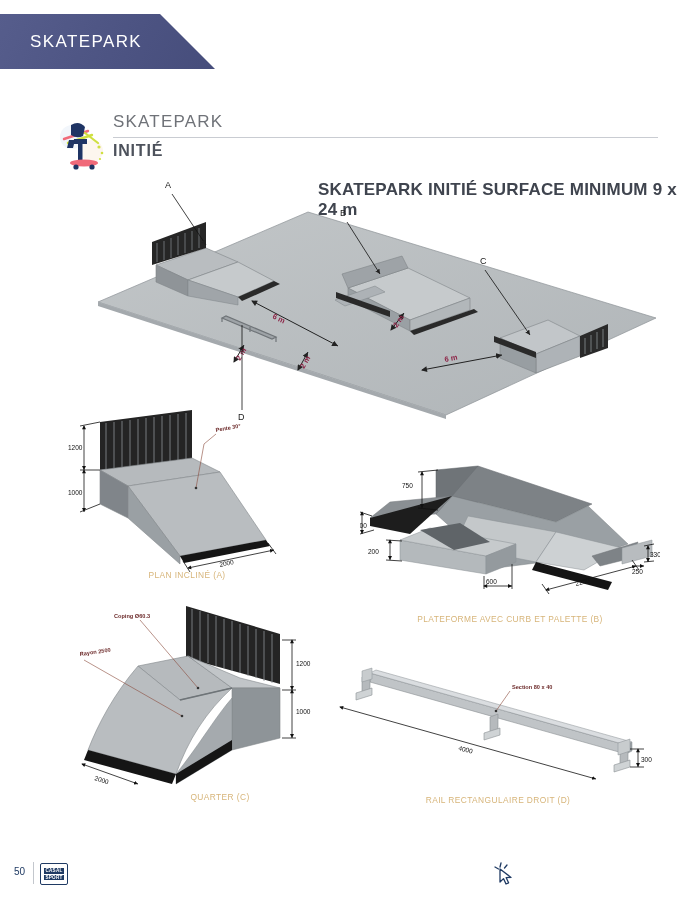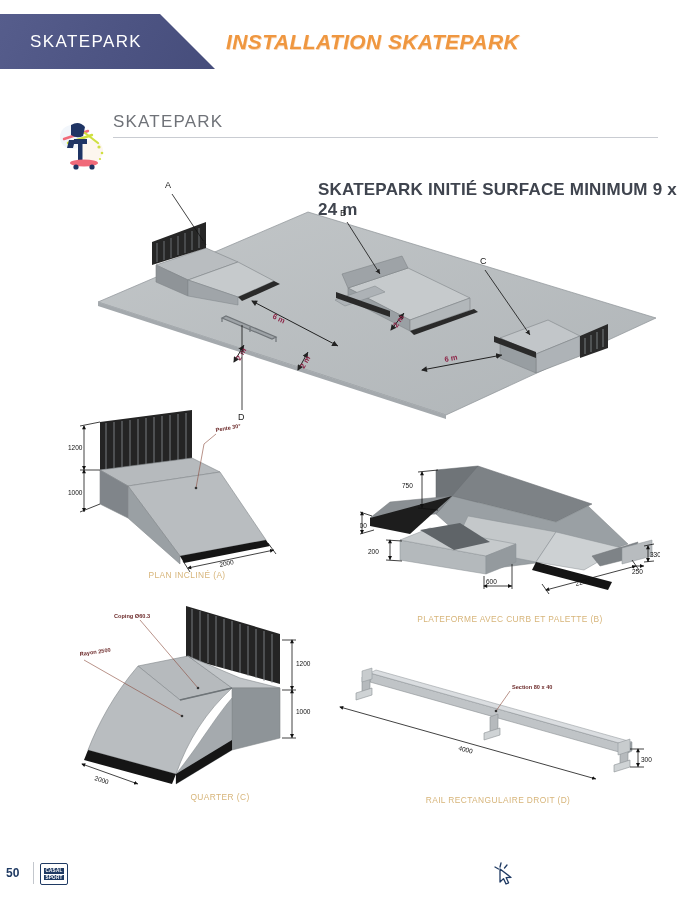--- a/index.html
+++ b/index.html
@@ -43,21 +43,21 @@
   }
   .main-diagram{position:absolute;left:60px;top:170px;width:600px;height:265px;}
   
   .sub{position:absolute;}
   .d-a{left:52px;top:400px;width:270px;height:195px;}
   .d-b{left:360px;top:462px;width:300px;height:180px;}
   .d-c{left:80px;top:598px;width:260px;height:215px;}
   .d-d{left:338px;top:655px;width:320px;height:160px;}
   
   .footer{position:absolute;left:0;top:858px;width:700px;height:42px;}
-  .pg-num{position:absolute;left:6px;top:8px;font-size:12px;font-weight:bold;color:#1f3a63;}
+  .pg-num{position:absolute;left:14px;top:8px;font-size:10px;font-weight:normal;color:#1f3a63;}
   .pg-div{position:absolute;left:33px;top:4px;width:1px;height:22px;background:#c3c7cd;}
   .brand-logo{
     position:absolute;left:40px;top:5px;width:26px;height:20px;
     border:1.4px solid #1f3a63;border-radius:2px;background:#ffffff;
     display:flex;flex-direction:column;justify-content:center;align-items:center;
   }
   .brand-l1{font-size:4.6px;font-weight:bold;color:#ffffff;background:#1f3a63;
     width:20px;text-align:center;letter-spacing:.2px;line-height:5.4px;}
   .brand-l2{font-size:4.6px;font-weight:bold;color:#ffffff;background:#1f3a63;
     width:20px;text-align:center;letter-spacing:.2px;line-height:5.4px;margin-top:1px;}
@@ -68,21 +68,20 @@
   svg{display:block;}
   text{font-family:"Liberation Sans", sans-serif;}
 </style>
 </head>
 <body>
 
 <div class="header">
   <div class="header-tab">
     <span class="header-tab-label">SKATEPARK</span>
   </div>
-  <div class="header-title">INSTALLATION SKATEPARK</div>
 </div>
 
 <div class="sect">
   <div class="sect-logo">
     <svg width="50" height="58" viewBox="0 0 50 58">
       <circle cx="14" cy="20" r="12" fill="#f2f6fb"></circle>
       <circle cx="34" cy="34" r="11" fill="#fdf6ee"></circle>
       <path d="M6 22 L30 14" stroke="#f06a7a" stroke-width="2.4" stroke-linecap="round"></path>
       <path d="M10 26 L34 18" stroke="#cfe040" stroke-width="2.4" stroke-linecap="round"></path>
       <path d="M27 16 L40 26" stroke="#cfe040" stroke-width="2.2" stroke-linecap="round"></path>
@@ -93,20 +92,21 @@
       <circle cx="18" cy="50" r="2.6" fill="#1f3464"></circle>
       <circle cx="34" cy="50" r="2.6" fill="#1f3464"></circle>
       <circle cx="41" cy="30" r="1.6" fill="#cfe040"></circle>
       <circle cx="44" cy="36" r="1.3" fill="#cfe040"></circle>
       <circle cx="42" cy="42" r="1.1" fill="#cfe040"></circle>
     </svg>
   </div>
   <div class="sect-text">
     <div class="sect-l1">SKATEPARK</div>
     <div class="sect-rule"></div>
+    <div class="sect-l2">INITIÉ</div>
   </div>
 </div>
 
 <div class="main-caption">SKATEPARK INITIÉ SURFACE MINIMUM 9 x 24 m</div>
 
 <div class="main-diagram">
   <svg width="600" height="265" viewBox="0 0 600 265">
     <defs>
       <linearGradient id="slabg" x1="0" y1="0" x2="1" y2="1">
         <stop offset="0" stop-color="#c2c6c8"></stop>

